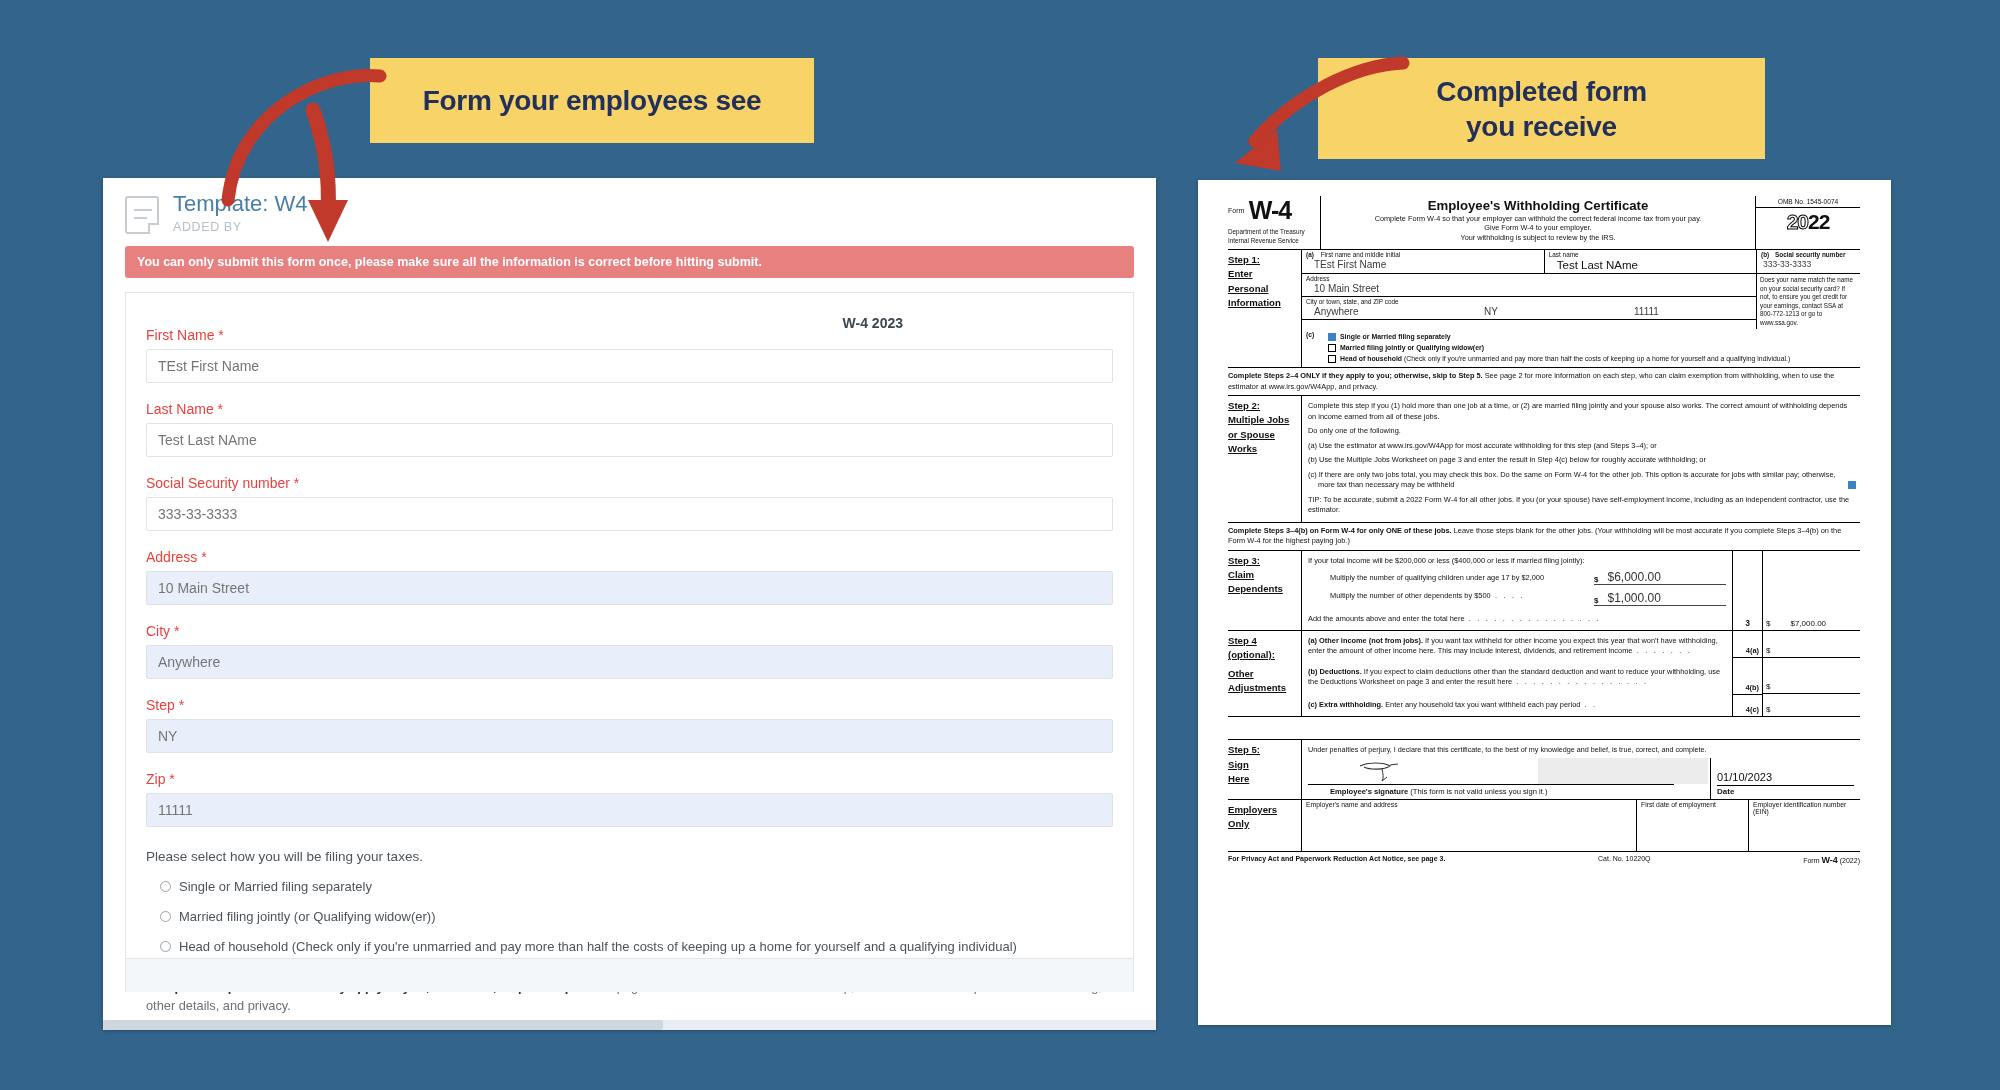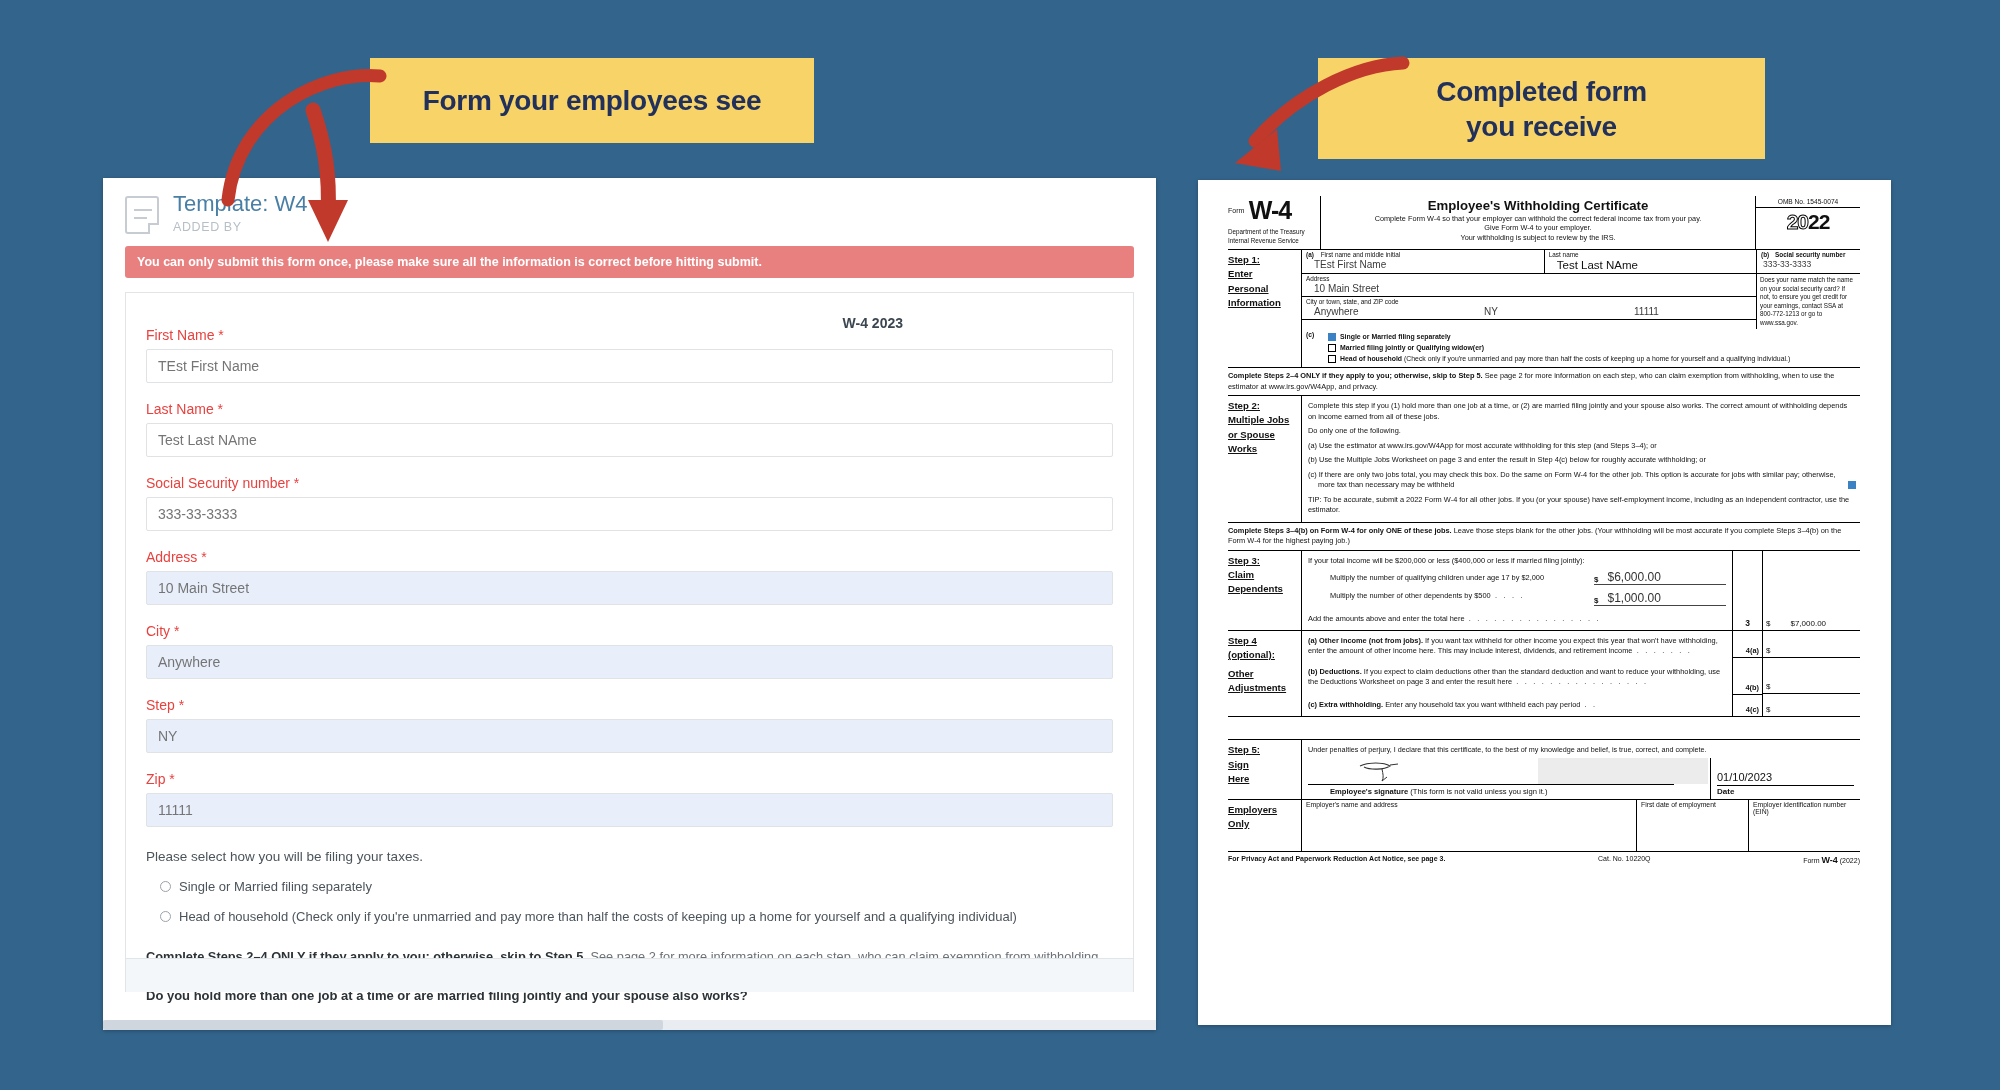--- a/index.html
+++ b/index.html
@@ -261,20 +261,24 @@
     <input class="f-input autofill" readonly="" placeholder="NY" style="">
 
     <div class="f-label">Zip *</div>
     <input class="f-input autofill" readonly="" placeholder="11111" style="">
 
     <div class="f-plain">Please select how you will be filing your taxes.</div>
 
     <div class="radio-row">
       <span class="radio-dot"></span>
       <span>Single or Married filing separately</span>
+    </div>
+    <div class="radio-row">
+      <span class="radio-dot"></span>
+      <span>Married filing jointly (or Qualifying widow(er))</span>
     </div>
     <div class="radio-row">
       <span class="radio-dot"></span>
       <span>Head of household (Check only if you're unmarried and pay more than half the costs of keeping up a home for yourself and a qualifying individual)</span>
     </div>
 
     <div class="step-note">
       <b>Complete Steps 2–4 ONLY if they apply to you; otherwise, skip to Step 5.</b><span> See page 2 for more information on each step, who can claim exemption from withholding, other details, and privacy.</span>
     </div>
     <div class="q-bold">Do you hold more than one job at a time or are married filing jointly and your spouse also works?</div>

